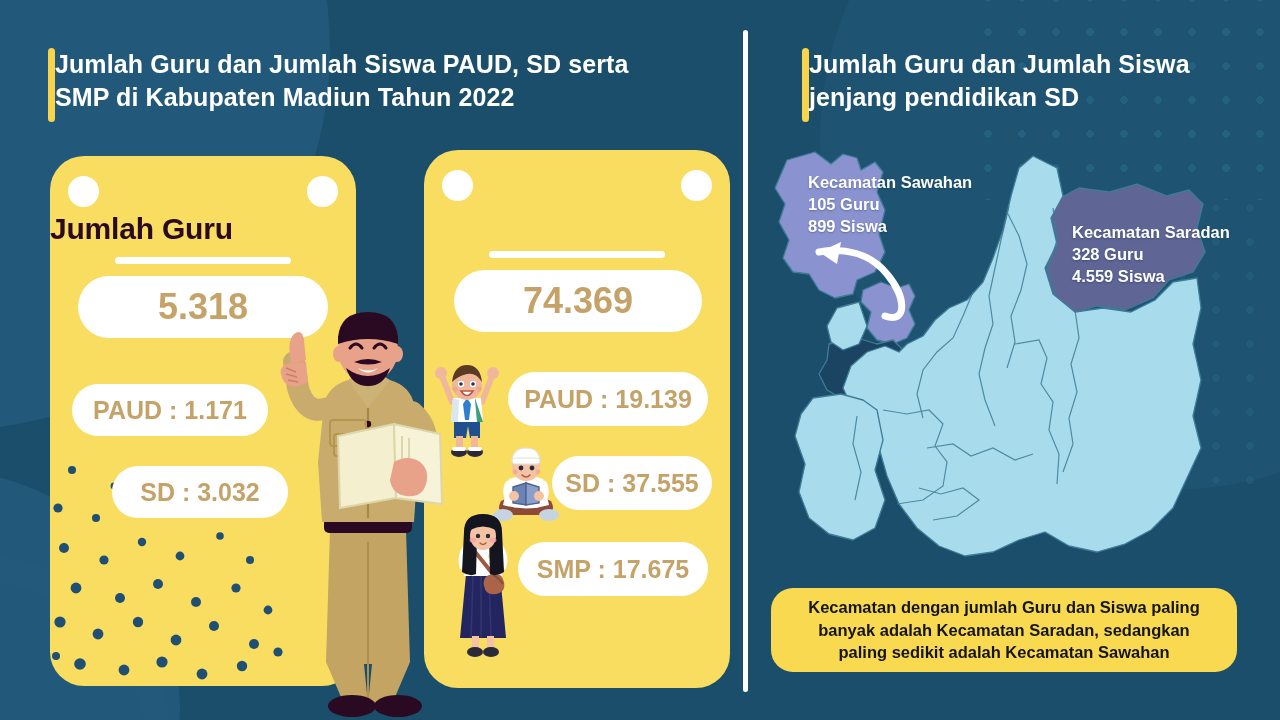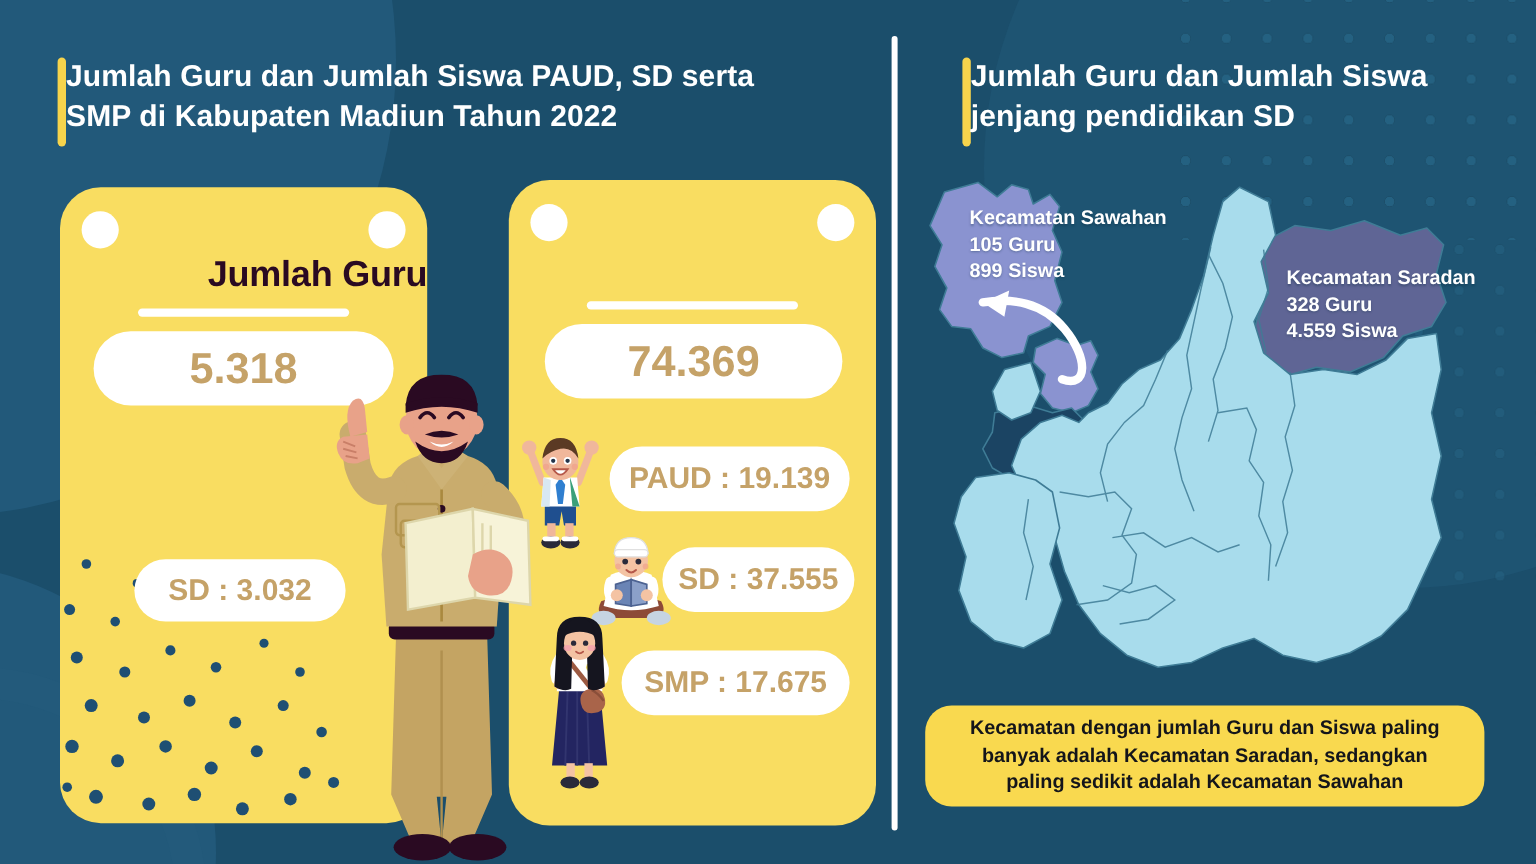--- a/index.html
+++ b/index.html
@@ -39,21 +39,21 @@
     position:absolute;background:#f9dd61;border-radius:34px;overflow:hidden;
   }
   #card-guru{left:50px;top:156px;width:306px;height:530px;}
   #card-siswa{left:424px;top:150px;width:306px;height:538px;}
   .punch{
     position:absolute;width:31px;height:31px;border-radius:50%;background:#ffffff;top:20px;
   }
   .punch.l{left:18px;}
   .punch.r{right:18px;}
   .card-title{
-    position:absolute;left:0;right:0;top:56px;text-align:right;
+    position:absolute;left:0;right:0;top:56px;text-align:left;
     font-size:30px;font-weight:bold;color:#2a0a22;letter-spacing:-.2px;
   }
   .card-underline{
     position:absolute;height:7px;background:#ffffff;border-radius:4px;
     left:50%;transform:translateX(-50%);width:176px;top:101px;
   }
   .pill{
     position:absolute;background:#ffffff;border-radius:40px;
     display:flex;align-items:center;justify-content:center;
     color:#c5a268;font-weight:bold;box-sizing:border-box;
@@ -164,20 +164,21 @@
         <circle cx="112" cy="206" r="5.6"></circle>
           <circle cx="152" cy="218" r="5.4"></circle>
           <circle cx="192" cy="210" r="5.2"></circle>
         <circle cx="228" cy="196" r="4.6"></circle>
           <circle cx="6" cy="200" r="4"></circle>
       </g>
     </svg>
 
     <div class="pill pill-big" style="left:28px;top:120px;width:250px;height:62px;">5.318</div>
 
+    <div class="pill pill-row" style="left:22px;top:228px;width:196px;height:52px;">PAUD : 1.171</div>
 
     <div class="pill pill-row" style="left:62px;top:310px;width:176px;height:52px;">SD : 3.032</div>
 
   </div>
 
   <div class="card" id="card-siswa">
     <div class="punch l"></div>
     <div class="punch r"></div>
     <div class="card-underline"></div>
 

